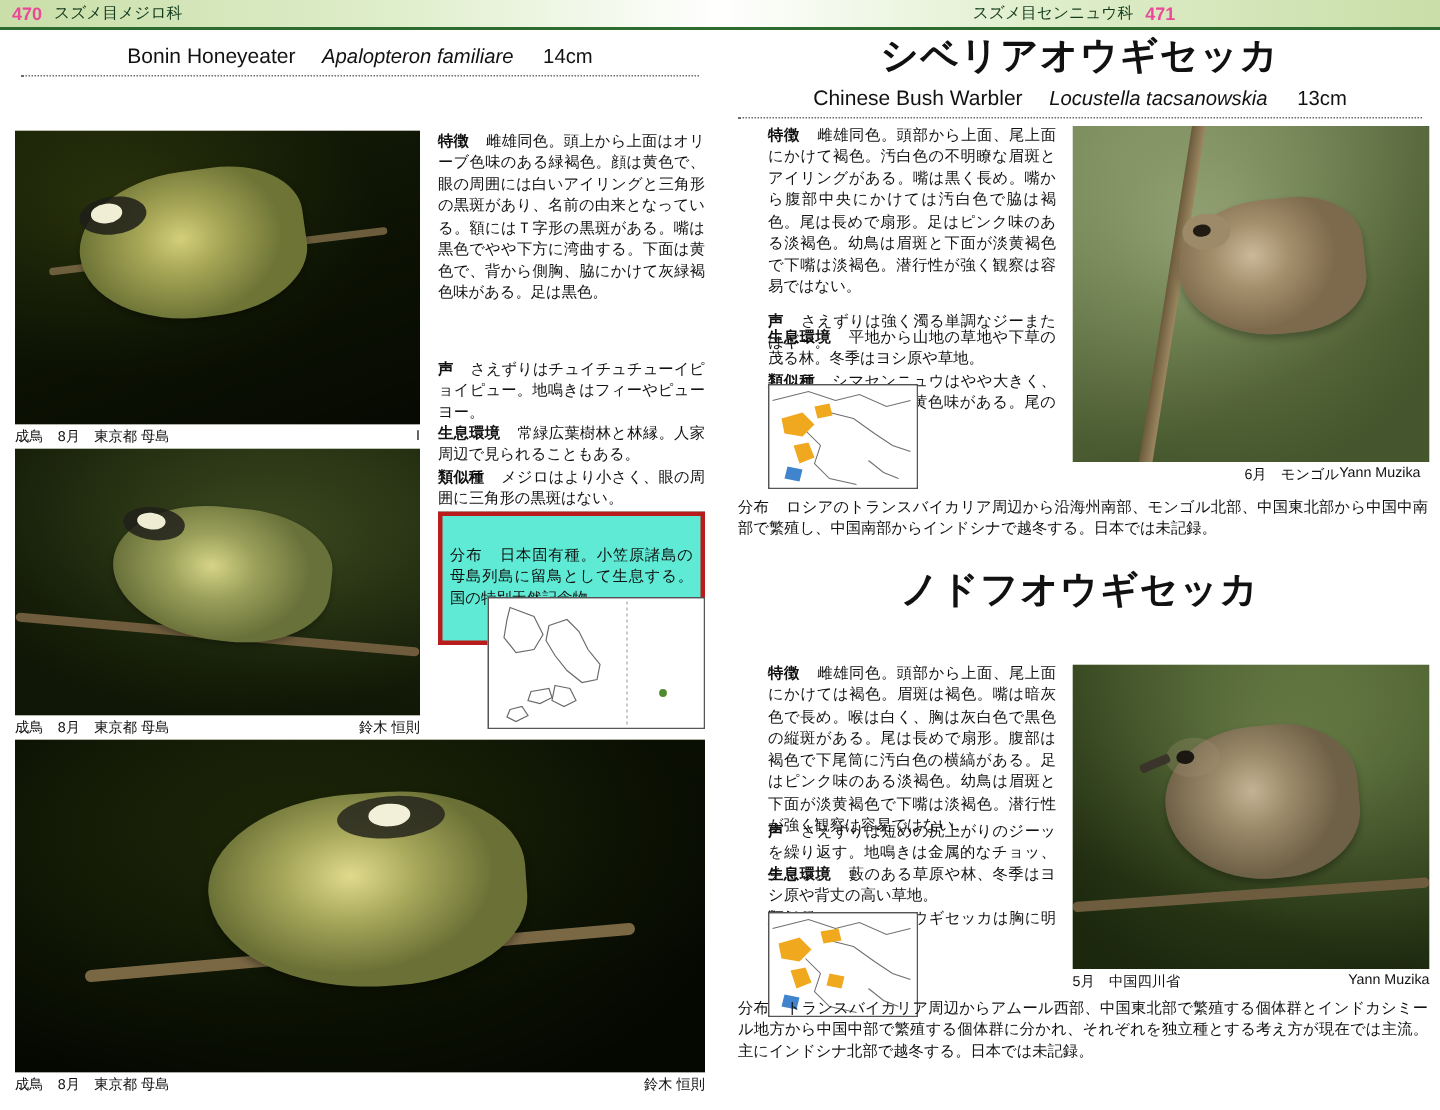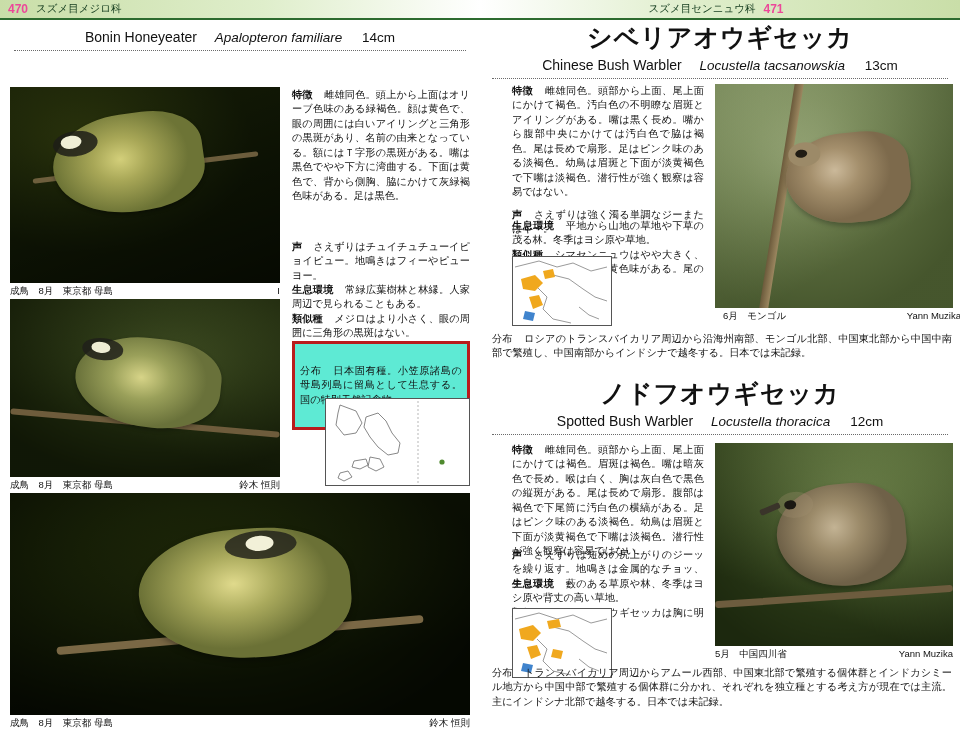--- a/index.html
+++ b/index.html
@@ -222,21 +222,21 @@
         linear-gradient(150deg,#dfe6cf 0%, #8e9c73 70%);
         background-blend-mode:multiply;"></div>
     <div style="position:absolute; left:26%; top:-4%; width:9px; height:108%; background:linear-gradient(90deg,#6b5a3b,#9c8760); transform:rotate(9deg); border-radius:4px;"></div>
     <div class="bird" style="left:30%; top:22%; width:52%; height:40%;
         background:radial-gradient(45% 55% at 40% 40%, #cbb99a 0%, #a48f6c 45%, #7d6a4c 100%);
         border-radius:52% 40% 42% 58%; transform:rotate(-6deg); box-shadow:0 3px 5px rgba(0,0,0,.28);">
       <div style="position:absolute; left:4%; top:6%; width:26%; height:26%; background:#9c8a68; border-radius:50%;"></div>
       <div style="position:absolute; left:10%; top:13%; width:9%; height:9%; background:#201c14; border-radius:50%;"></div>
     </div>
   </div>
-  <div class="capline" style="left:243px; top:310px; width:238px;">
+  <div class="capline" style="left:229px; top:310px; width:238px;justify-content:flex-end;">
     <span>6月　モンゴル</span>
     <span>Yann Muzika</span>
   </div>
 
   <div class="txt" style="left:32px; top:84px; width:192px;">
     <span class="lead">特徴</span><span class="ind"></span><span>雌雄同色。頭部から上面、尾上面にかけて褐色。汚白色の不明瞭な眉斑とアイリングがある。嘴は黒く長め。嘴から腹部中央にかけては汚白色で脇は褐色。尾は長めで扇形。足はピンク味のある淡褐色。幼鳥は眉斑と下面が淡黄褐色で下嘴は淡褐色。潜行性が強く観察は容易ではない。</span>
   </div>
   <div class="txt" style="left:32px; top:208px; width:192px;">
     <span class="lead">声</span><span class="ind"></span><span>さえずりは強く濁る単調なジーまたはギー。</span>
   </div>
@@ -266,25 +266,20 @@
       </g>
     </svg>
   </div>
 
   <div class="dist-box plain" style="left:12px; top:332px; width:460px;">
     <span class="dist-lab">分布</span><span class="ind"></span><span>ロシアのトランスバイカリア周辺から沿海州南部、モンゴル北部、中国東北部から中国中南部で繁殖し、中国南部からインドシナで越冬する。日本では未記録。</span>
   </div>
 
   <div class="sp-block" style="left:12px; top:380px; width:456px;">
     <div class="sp-jp">ノドフオウギセッカ</div>
-    <div class="sp-names">
-      <span class="en">Spotted Bush Warbler</span>
-      <span class="sci">Locustella thoracica</span>
-      <span class="size">12cm</span>
-    </div>
   </div>
 
   <div class="photo" style="left:235px; top:443px; width:238px; height:203px;">
     <div class="ph-bg" style="background:
         radial-gradient(70% 70% at 55% 40%, #b9c79a 0%, #8b9c6d 45%, #5b6b41 100%),
         linear-gradient(200deg,#cfdcb4 0%, #4f5f37 75%);
         background-blend-mode:multiply;"></div>
     <div style="position:absolute; left:0%; top:74%; width:100%; height:7px; background:#6d5c3e; transform:rotate(-4deg); border-radius:3px;"></div>
     <div class="bird" style="left:26%; top:20%; width:54%; height:50%;
         background:radial-gradient(45% 55% at 45% 42%, #c3b394 0%, #9b8a69 45%, #6f6148 100%);

